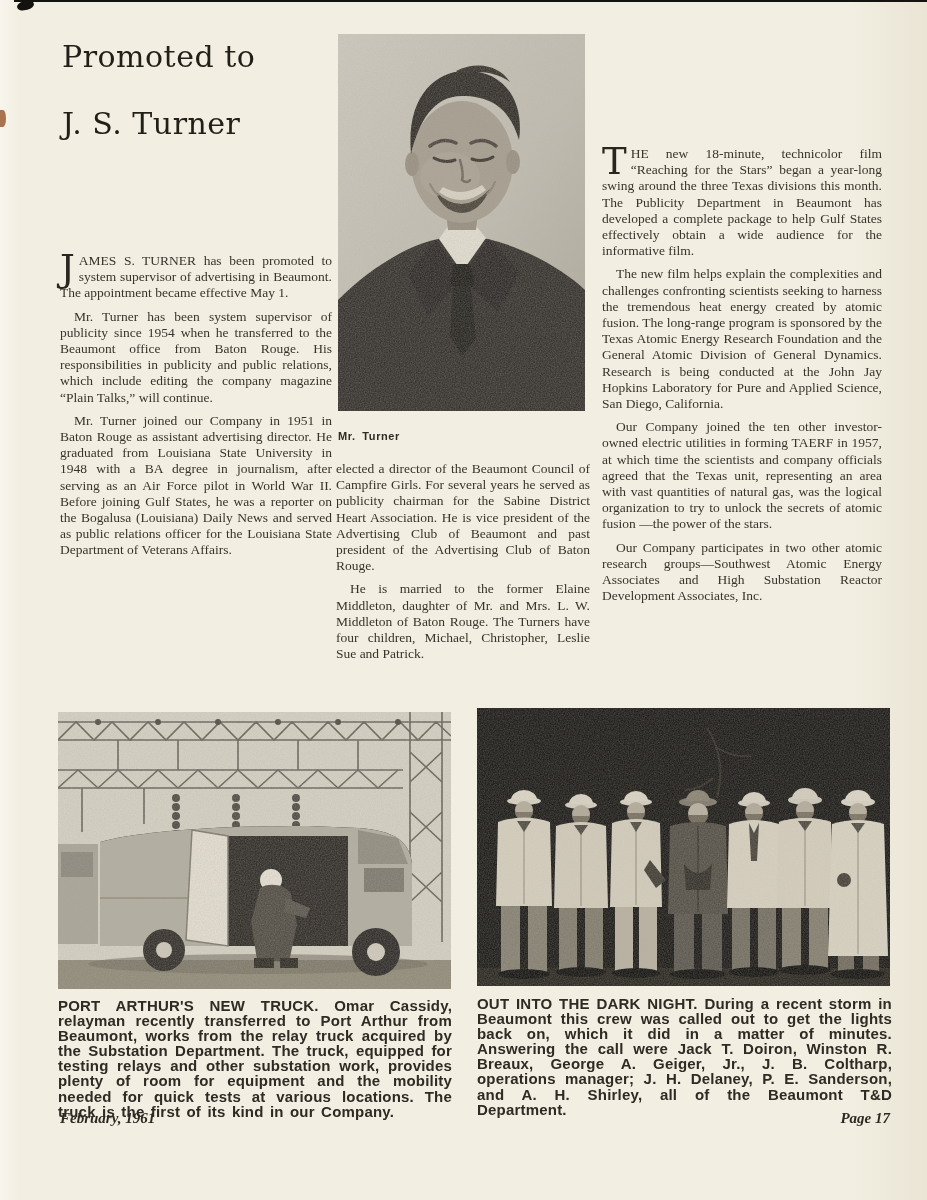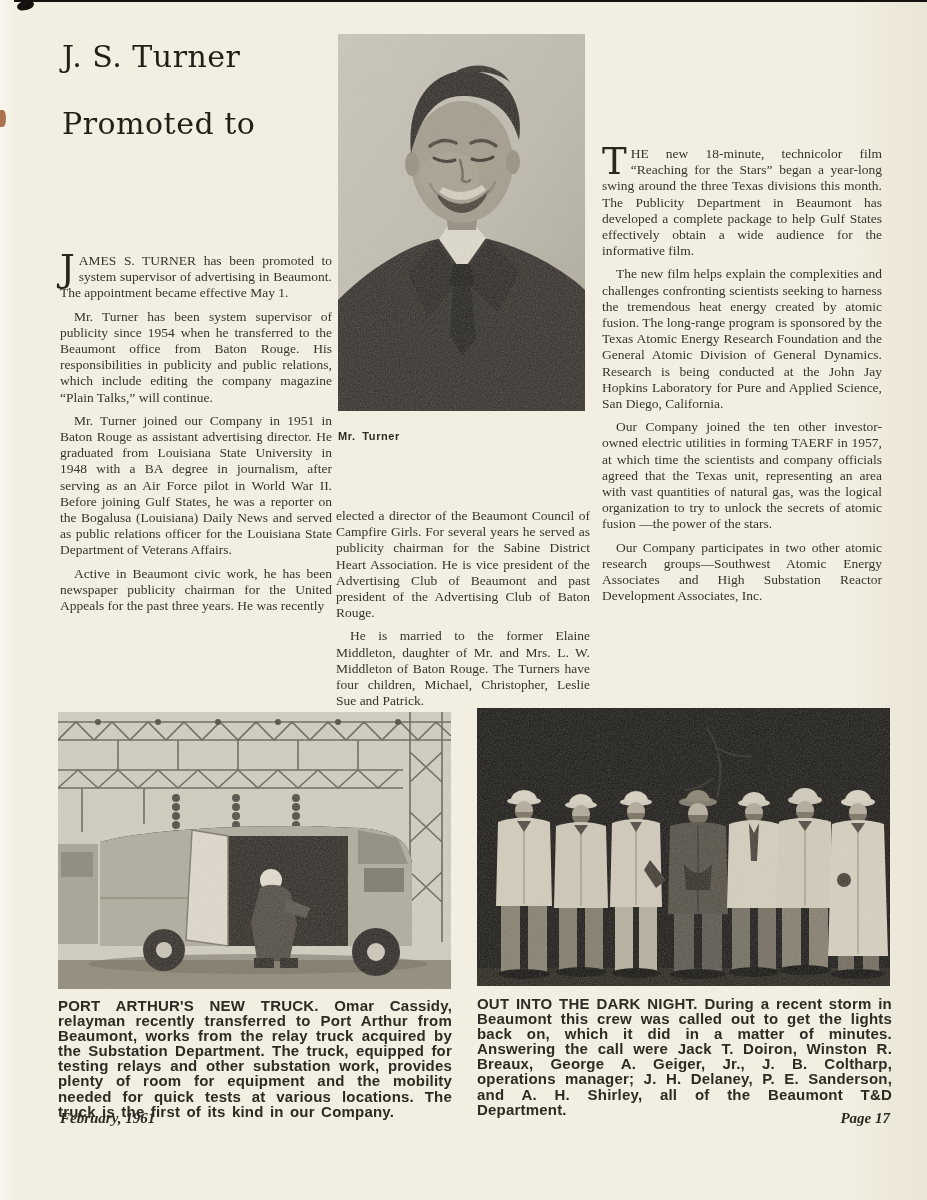--- a/index.html
+++ b/index.html
@@ -29,21 +29,21 @@
     margin:0 0 7px 0; text-align:justify; text-indent:14px;
     font-size:13.5px; line-height:16.2px; color:#38342b;
   }
   .body p:last-child { margin-bottom:0; }
   .body p.no-indent { text-indent:0; }
   .dropcap {
     float:left; font-family:"DejaVu Serif", serif; font-size:37px; line-height:27px;
     padding:2px 4px 0 0; color:#2a261f;
   }
   .body-left  { position:absolute; left:60px;  top:253px; width:272px; }
-  .body-mid   { position:absolute; left:336px; top:508px; width:254px; }
+  .body-mid   { position:absolute; left:336px; top:461px; width:254px; }
   .body-right { position:absolute; left:602px; top:146px; width:280px; }
 
   
   .photo { position:absolute; overflow:hidden; background:#b9b4a8; }
   .photo svg { display:block; width:100%; height:100%; }
   .photo-portrait { left:338px; top:34px;  width:247px; height:377px; }
   .photo-truck    { left:58px;  top:712px; width:393px; height:277px; }
   .photo-crew     { left:477px; top:708px; width:413px; height:278px; }
 
   .portrait-caption {
@@ -70,28 +70,27 @@
 </head>
 <body>
 
 <div class="page">
 
   <div class="scan-top-line"></div>
   <div class="scan-corner"></div>
   <div class="scan-red"></div>
 
   <h1 class="headline headline-left">
+    <span class="hl-line">Promoted to</span>
     <span class="hl-line">J. S. Turner</span>
-    <span class="hl-line">Promoted to</span>
   </h1>
   <div class="body body-left">
     <p class="no-indent"><span class="dropcap">J</span><span>AMES S. TURNER has been promoted to system supervisor of advertising in Beaumont. The appointment became effective May 1.</span></p>
     <p>Mr. Turner has been system supervisor of publicity since 1954 when he transferred to the Beaumont office from Baton Rouge. His responsibilities in publicity and public relations, which include editing the company magazine “Plain Talks,” will continue.</p>
     <p>Mr. Turner joined our Company in 1951 in Baton Rouge as assistant advertising director. He graduated from Louisiana State University in 1948 with a BA degree in journalism, after serving as an Air Force pilot in World War II. Before joining Gulf States, he was a reporter on the Bogalusa (Louisiana) Daily News and served as public relations officer for the Louisiana State Department of Veterans Affairs.</p>
-    <p>Active in Beaumont civic work, he has been newspaper publicity chairman for the United Appeals for the past three years. He was recently</p>
   </div>
 
   <div class="photo photo-portrait">
     <svg viewBox="0 0 247 377" preserveAspectRatio="none">
       <defs>
         <linearGradient id="pg" x1="0" y1="0" x2="1" y2="1">
           <stop offset="0" stop-color="#cfcbc0"></stop>
             <stop offset=".55" stop-color="#c2bdb1"></stop>
             <stop offset="1" stop-color="#aba598"></stop>
         </linearGradient>

